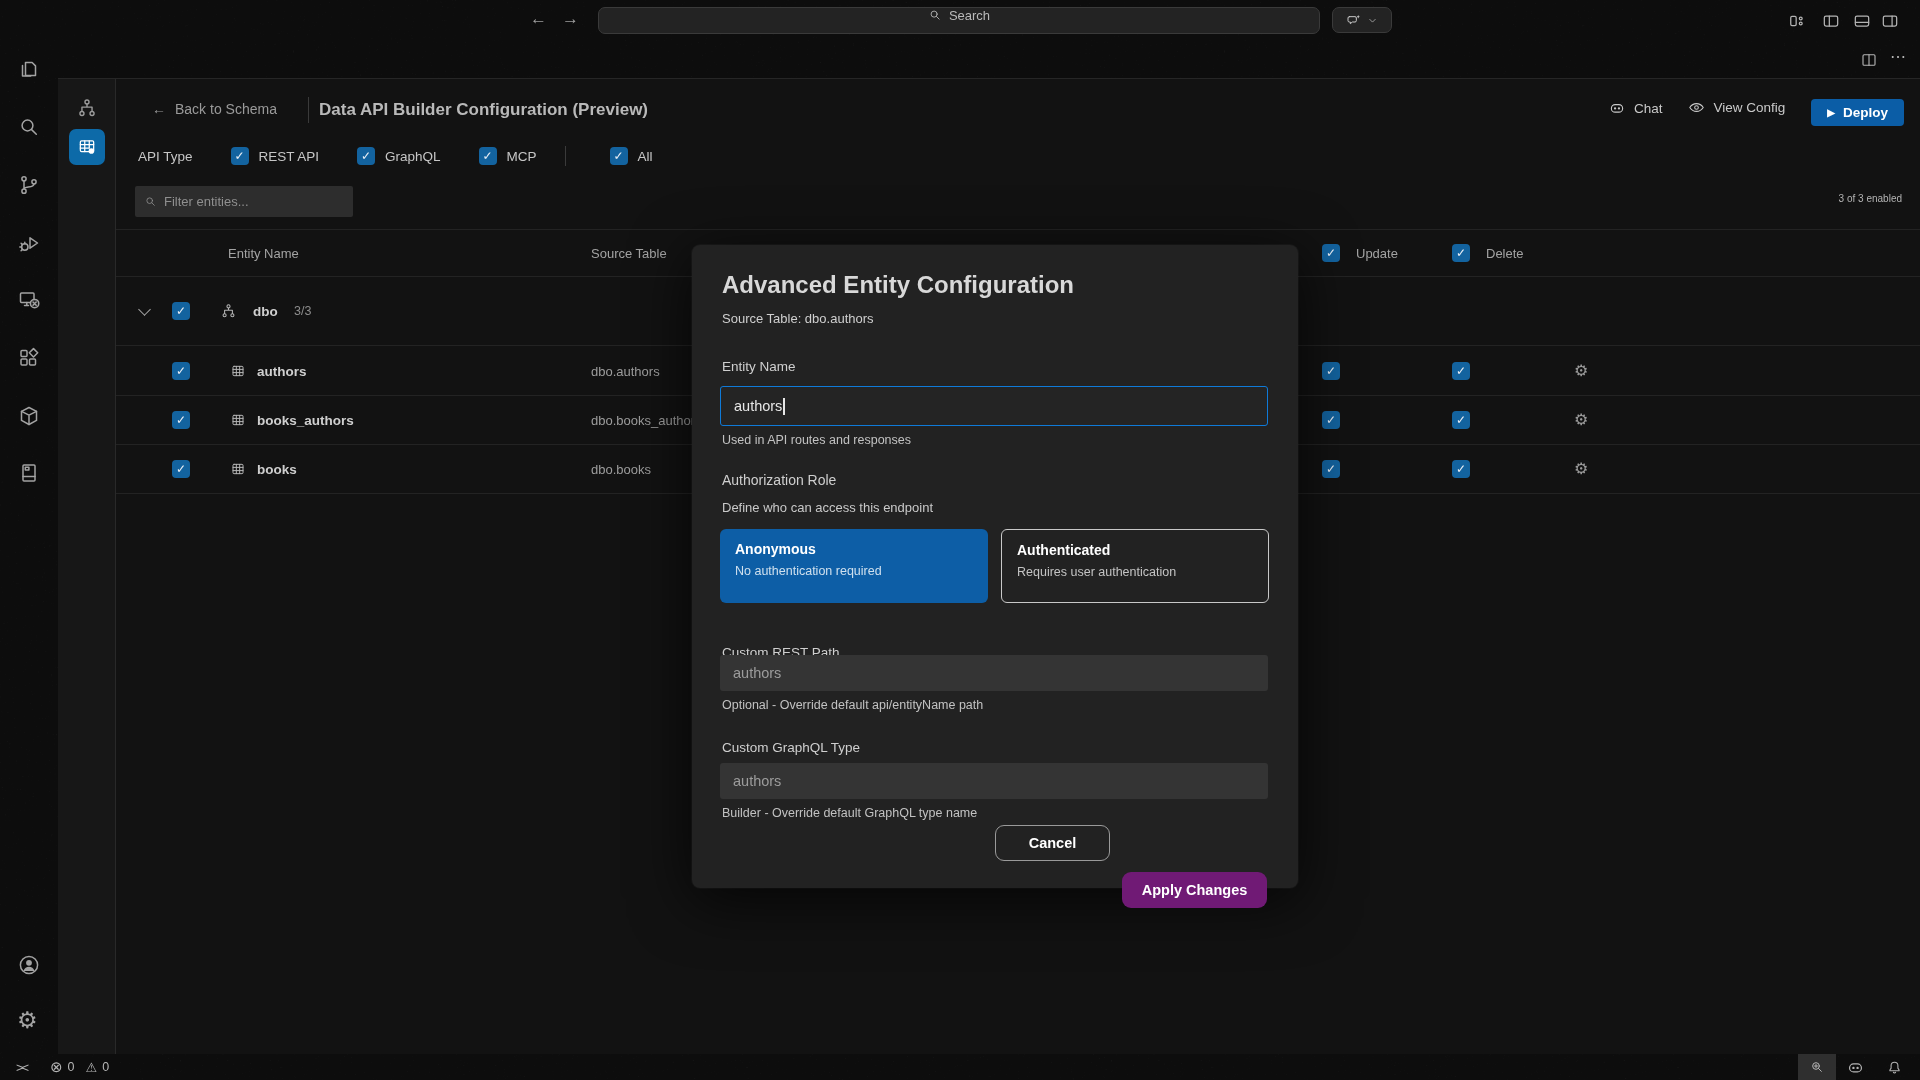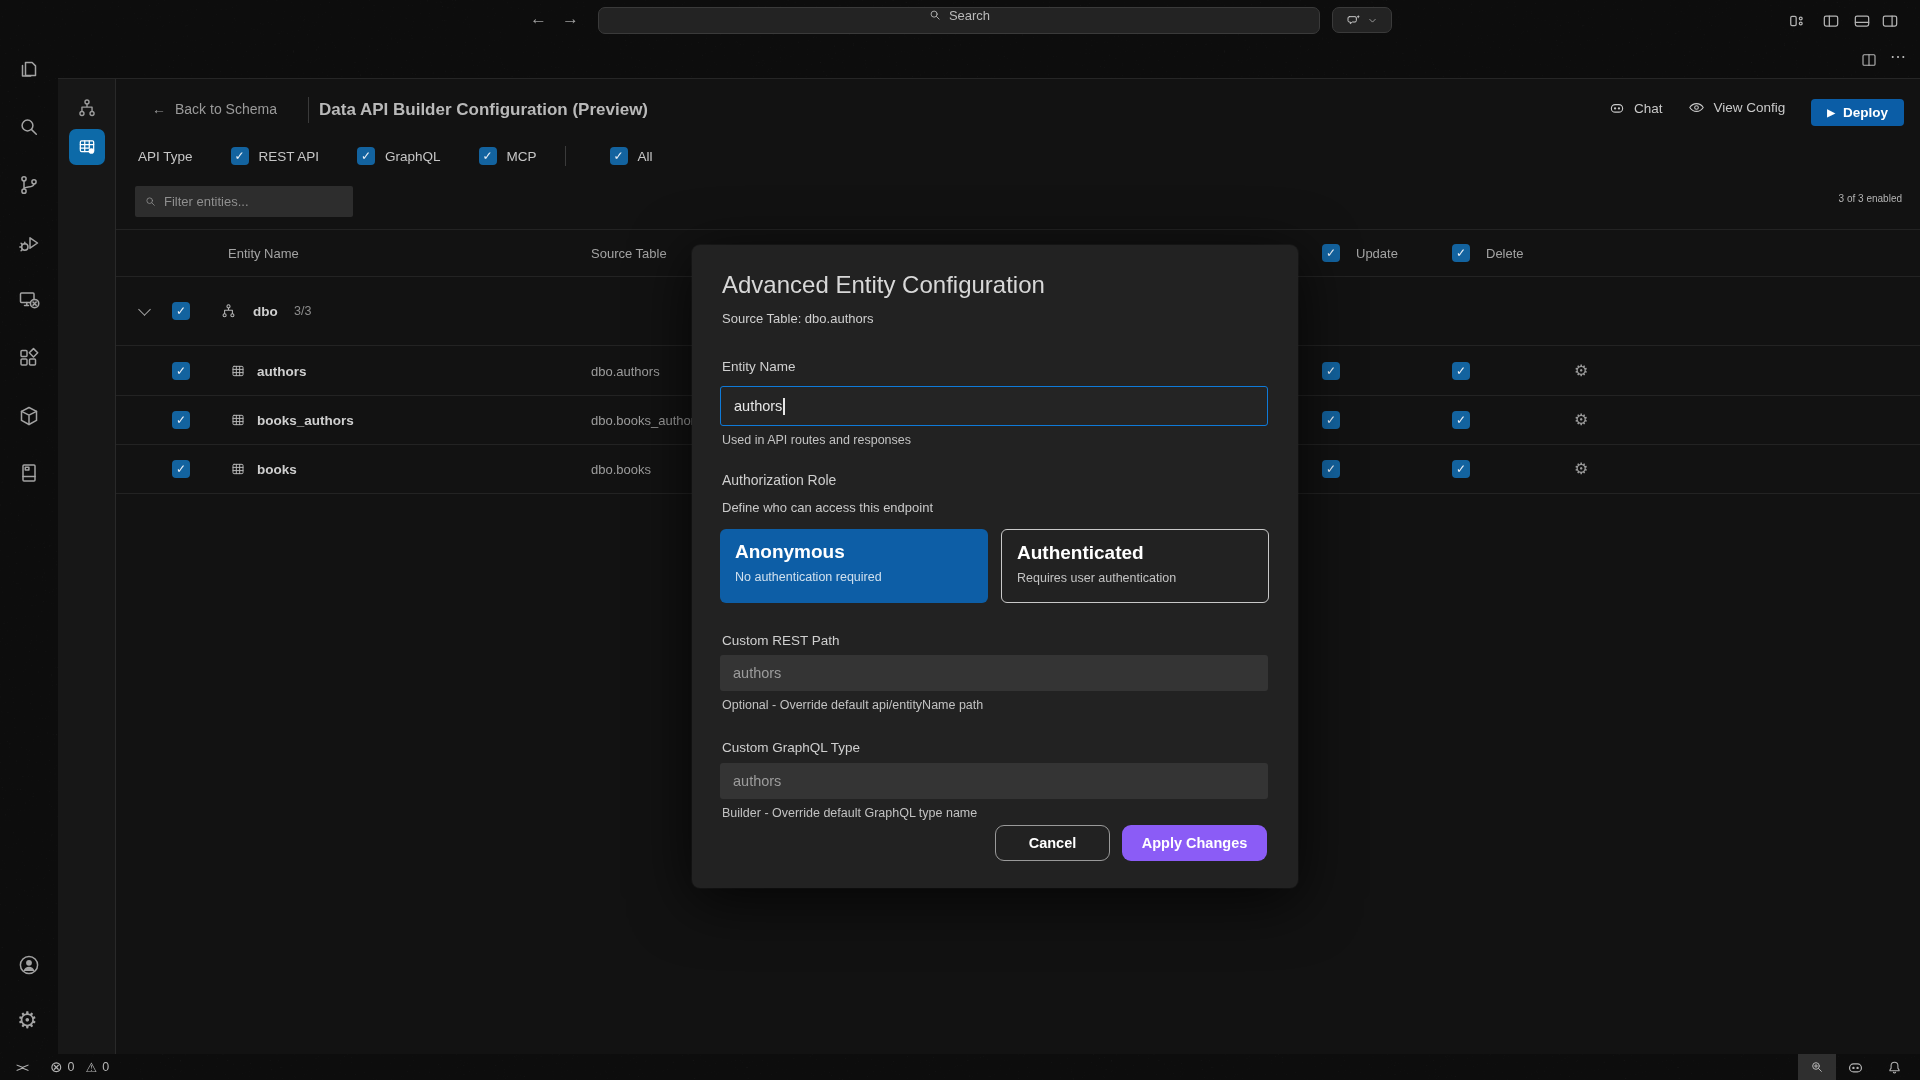--- a/index.html
+++ b/index.html
@@ -55,38 +55,38 @@
   .trow.last { border-bottom:1px solid #232323; }
   .cell { position:absolute; top:50%; transform:translateY(-50%); white-space:nowrap; }
   .colhead { color:#a3a3a3; font-size:13px; }
   .ent-name { color:#cfcfcf; font-size:13.5px; font-weight:bold; }
   .src-val { color:#9d9d9d; font-size:13px; }
   .chev { display:inline-block; width:9px; height:9px; border-right:1.6px solid #a8a8a8; border-bottom:1.6px solid #a8a8a8; transform:rotate(45deg); }
   .gear-glyph { font-size:16px; color:#9a9a9a; line-height:1; }
 
   
   .modal { position:absolute; left:692px; top:245px; width:606px; height:643px; background:#222222; border-radius:8px; box-shadow:0 12px 60px rgba(0,0,0,.75), 0 0 0 1px rgba(255,255,255,.04); z-index:10; }
-  .m-title { position:absolute; left:30px; top:26px; font-size:24px; font-weight:normal; color:#d8d8d8; }
+  .m-title { position:absolute; left:30px; top:26px; font-size:24px; font-weight:bold; color:#d8d8d8; }
   .m-sub { position:absolute; left:30px; top:66px; font-size:13px; color:#cfcfcf; }
   .m-label { position:absolute; left:30px; font-size:13.5px; color:#cfcfcf; }
   .m-help { position:absolute; left:30px; font-size:12.5px; color:#c2c2c2; }
   .m-input { position:absolute; left:28px; width:548px; border-radius:3px; display:flex; align-items:center; padding:0 13px; font-size:14.5px; }
   .m-input.focus { top:141px; height:40px; background:#242424; border:1.5px solid #0f7ad8; color:#e6e6e6; }
   .caret { display:inline-block; width:1.5px; height:17px; background:#e6e6e6; margin-left:1px; }
   .m-input.plain { height:36px; background:#343434; color:#9c9c9c; }
   .auth-card { position:absolute; top:284px; width:268px; height:74px; border-radius:6px; padding:12px 15px; }
   .auth-card.sel { left:28px; background:#0d5ea6; }
   .auth-card.unsel { left:309px; background:transparent; border:1px solid #c9c9c9; }
-  .auth-title { font-size:19px; font-weight:bold; color:#ffffff; }
+  .auth-title { font-size:14px; font-weight:bold; color:#ffffff; }
   .auth-desc { margin-top:7px; font-size:12.5px; }
   .auth-card.sel .auth-desc { color:#cfe0ee; }
   .auth-card.unsel .auth-desc { color:#c4c4c4; }
   .m-btn { position:absolute; top:580px; height:36px; border-radius:9px; display:flex; align-items:center; justify-content:center; font-size:14.5px; font-weight:bold; color:#ffffff; }
   .m-btn.cancel { left:303px; width:115px; border:1px solid #9a9a9a; background:transparent; }
-  .m-btn.apply { left:430px; width:145px; background:#8b5cf6; }
+  .m-btn.apply { left:430px; width:145px; background:#701a75;margin-top:47px; }
 
   
   .statusbar { position:absolute; left:0; top:1054px; width:1920px; height:26px; z-index:3; font-size:12.5px; color:#b5b5b5; }
   .sb-item { position:absolute; top:0; height:26px; display:flex; align-items:center; gap:4px; }
 </style>
 </head>
 <body>
 
 <svg id="noise" width="1920" height="1080">
   <filter id="nz">
@@ -416,21 +416,21 @@
 
   <div class="auth-card sel">
     <div class="auth-title">Anonymous</div>
     <div class="auth-desc">No authentication required</div>
   </div>
   <div class="auth-card unsel">
     <div class="auth-title">Authenticated</div>
     <div class="auth-desc">Requires user authentication</div>
   </div>
 
-  <div class="m-label" style="top:388px">Custom REST Path</div>
+  <div class="m-label" style="top:400px">Custom REST Path</div>
   <div class="m-input plain" style="top:410px">
     <span>authors</span>
   </div>
   <div class="m-help" style="top:453px">Optional - Override default api/entityName path</div>
 
   <div class="m-label" style="top:495px">Custom GraphQL Type</div>
   <div class="m-input plain" style="top:518px">
     <span>authors</span>
   </div>
   <div class="m-help" style="top:561px">Builder - Override default GraphQL type name</div>

